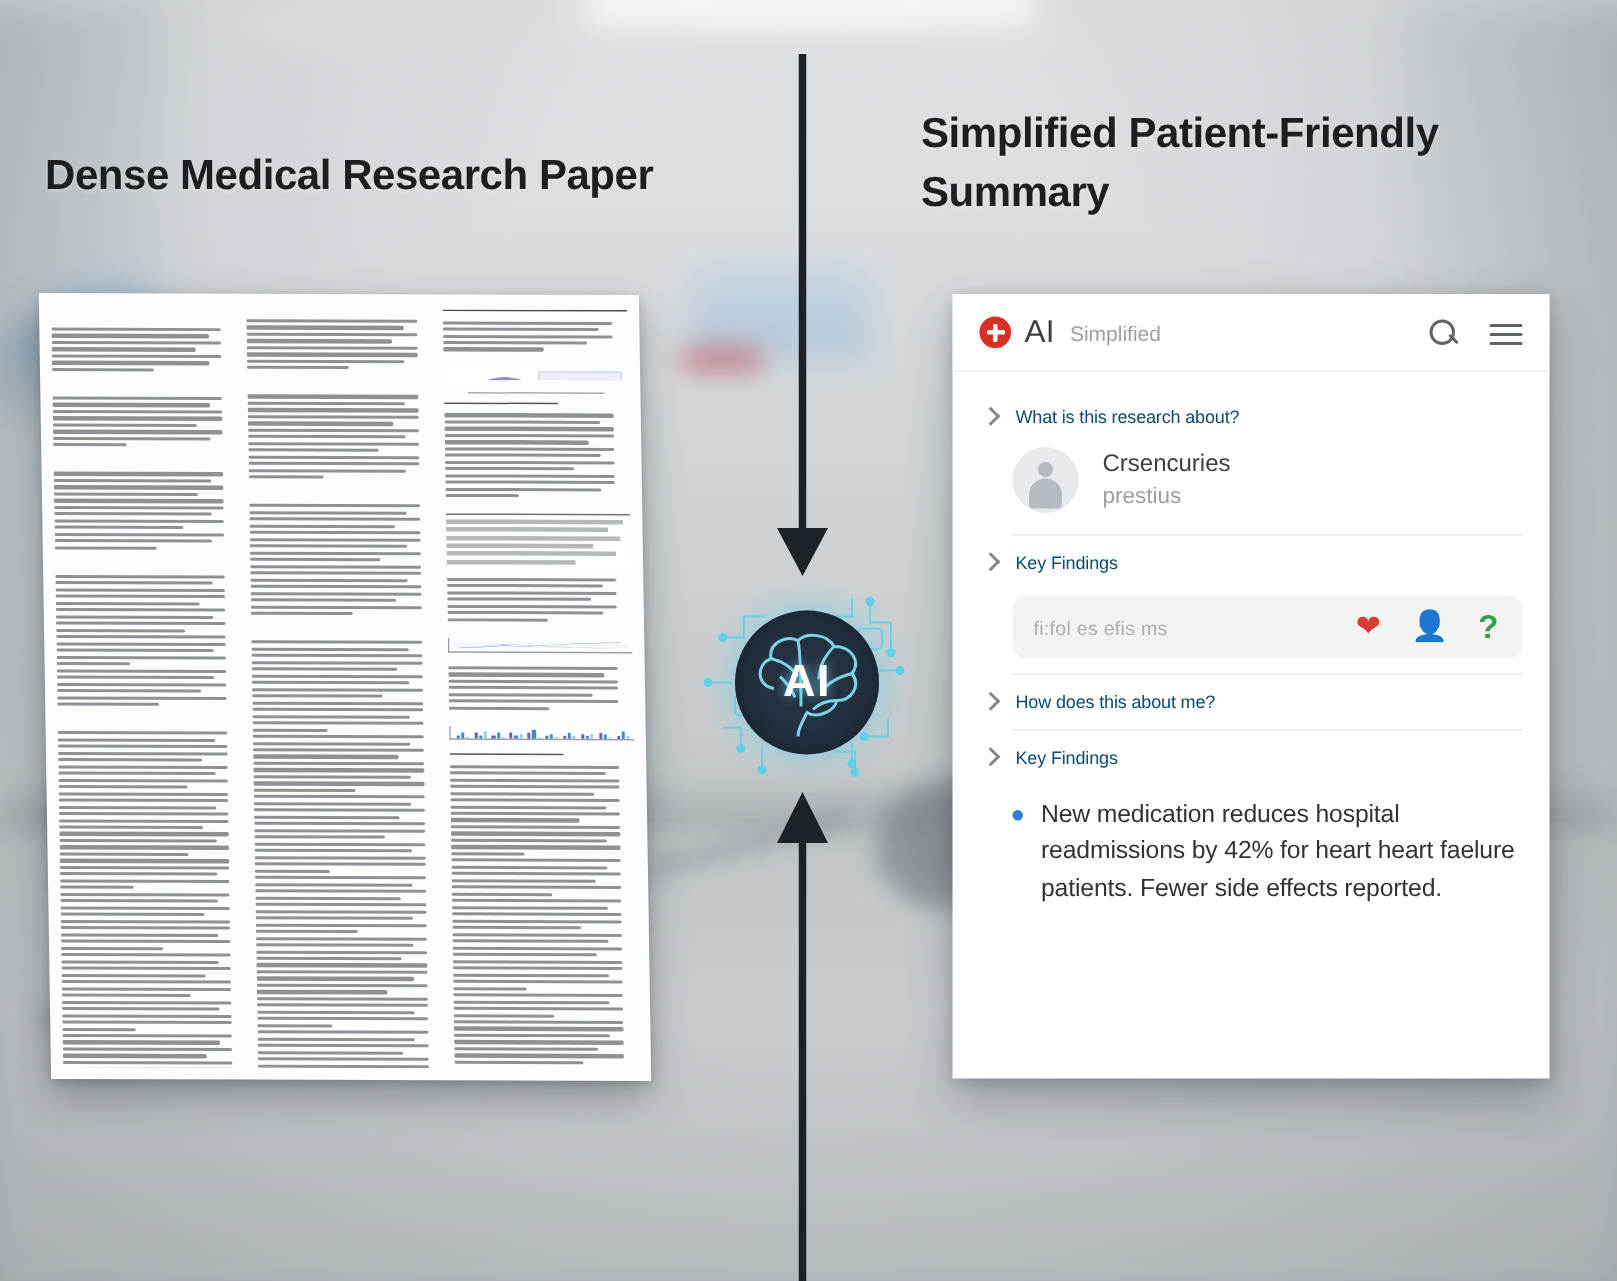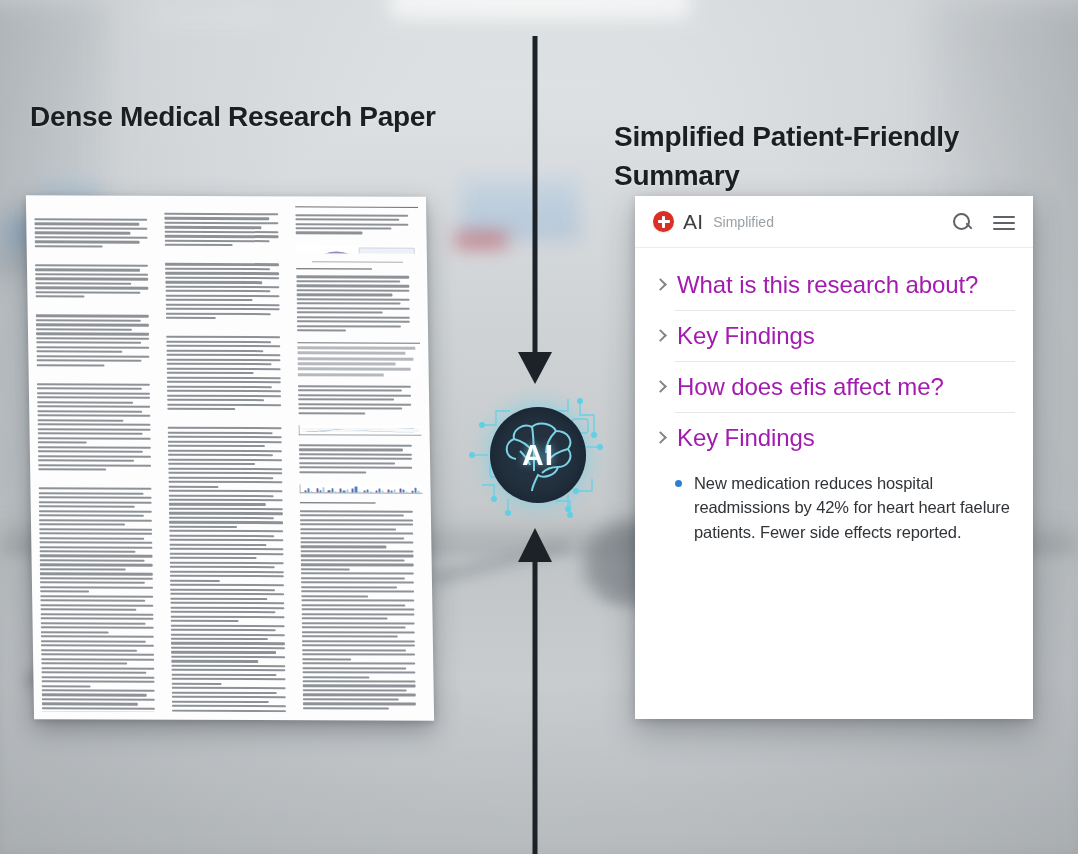--- a/index.html
+++ b/index.html
@@ -94,21 +94,21 @@
   }
 
   
   .heading {
     position: absolute; z-index: 6;
     font-size: 28px; font-weight: bold; color: #1c1f22;
     line-height: 1.38; letter-spacing: -.3px;
     text-shadow: 0 1px 3px rgba(255,255,255,.35);
   }
   #heading-left  { left: 30px;  top: 70px;  width: 420px; margin-top: 28px; }
-  #heading-right { left: 614px; top: 70px;  width: 430px; margin-top: 48px; }
+  #heading-right { left: 614px; top: 70px;  width: 430px; }
 
   
   #divider { position: absolute; z-index: 5; left: 0; top: 0; width: 1078px; height: 854px; pointer-events: none; }
 
   
   #paper-wrap {
     position: absolute; z-index: 4;
     left: 30px; top: 196px; width: 400px; height: 524px;
     perspective: 1400px;
   }
@@ -249,21 +249,21 @@
   }
   .chev {
     flex: 0 0 10px; width: 10px; height: 10px; position: relative;
   }
   .chev::before {
     content: ""; position: absolute; left: 1px; top: 0px;
     width: 7px; height: 7px;
     border-top: 2px solid #80868b; border-right: 2px solid #80868b;
     transform: rotate(45deg);
   }
-  .sec-label { font-size: 24px; color: #a21caf; letter-spacing: -.1px; }
+  .sec-label { font-size: 12px; color: #0c4a6e; letter-spacing: -.1px; }
 
   .answer-row { display: flex; align-items: center; gap: 16px; padding: 4px 0 12px 22px; }
   .avatar {
     flex: 0 0 44px; width: 44px; height: 44px; border-radius: 50%;
     background: #e8eaed; position: relative; overflow: hidden;
   }
   .avatar .av-head {
     position: absolute; left: 17px; top: 10px; width: 10px; height: 10px;
     border-radius: 50%; background: #b6bbc2;
   }
@@ -823,34 +823,52 @@
     </div>
   </div>
 
   <div class="app-body">
 
     <div class="sec-row">
       <span class="chev"></span>
       <span class="sec-label">What is this research about?</span>
     </div>
 
+    <div class="answer-row">
+      <div class="avatar">
+        <div class="av-head"></div>
+        <div class="av-body"></div>
+      </div>
+      <div class="ans-text">
+        <span class="ans-title">Crsencuries</span>
+        <span class="ans-sub">prestius</span>
+      </div>
+    </div>
 
     <div class="divline"></div>
 
     <div class="sec-row">
       <span class="chev"></span>
       <span class="sec-label">Key Findings</span>
     </div>
 
+    <div class="pill">
+      <span class="pill-text">fi:fol es efis ms</span>
+      <div class="pill-icons">
+        <span class="emo heart">❤</span>
+        <span class="emo person">👤</span>
+        <span class="emo qmark">?</span>
+      </div>
+    </div>
 
     <div class="divline"></div>
 
     <div class="sec-row">
       <span class="chev"></span>
-      <span class="sec-label">How does efis affect me?</span>
+      <span class="sec-label">How does this about me?</span>
     </div>
 
     <div class="divline"></div>
 
     <div class="sec-row">
       <span class="chev"></span>
       <span class="sec-label">Key Findings</span>
     </div>
 
     <div class="bullet-block">

